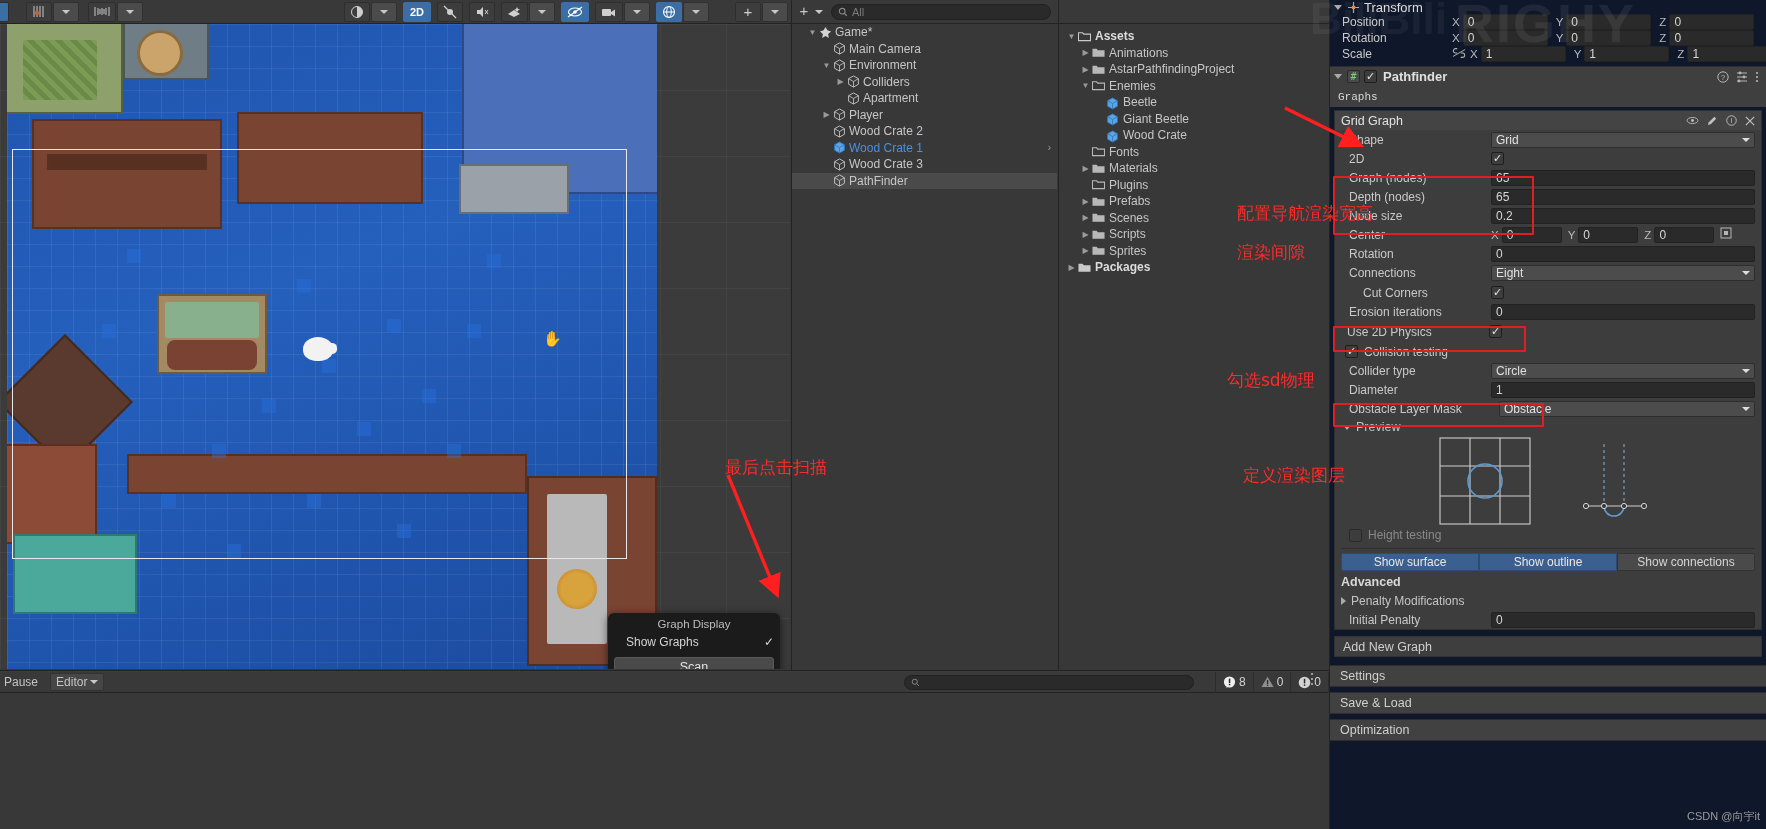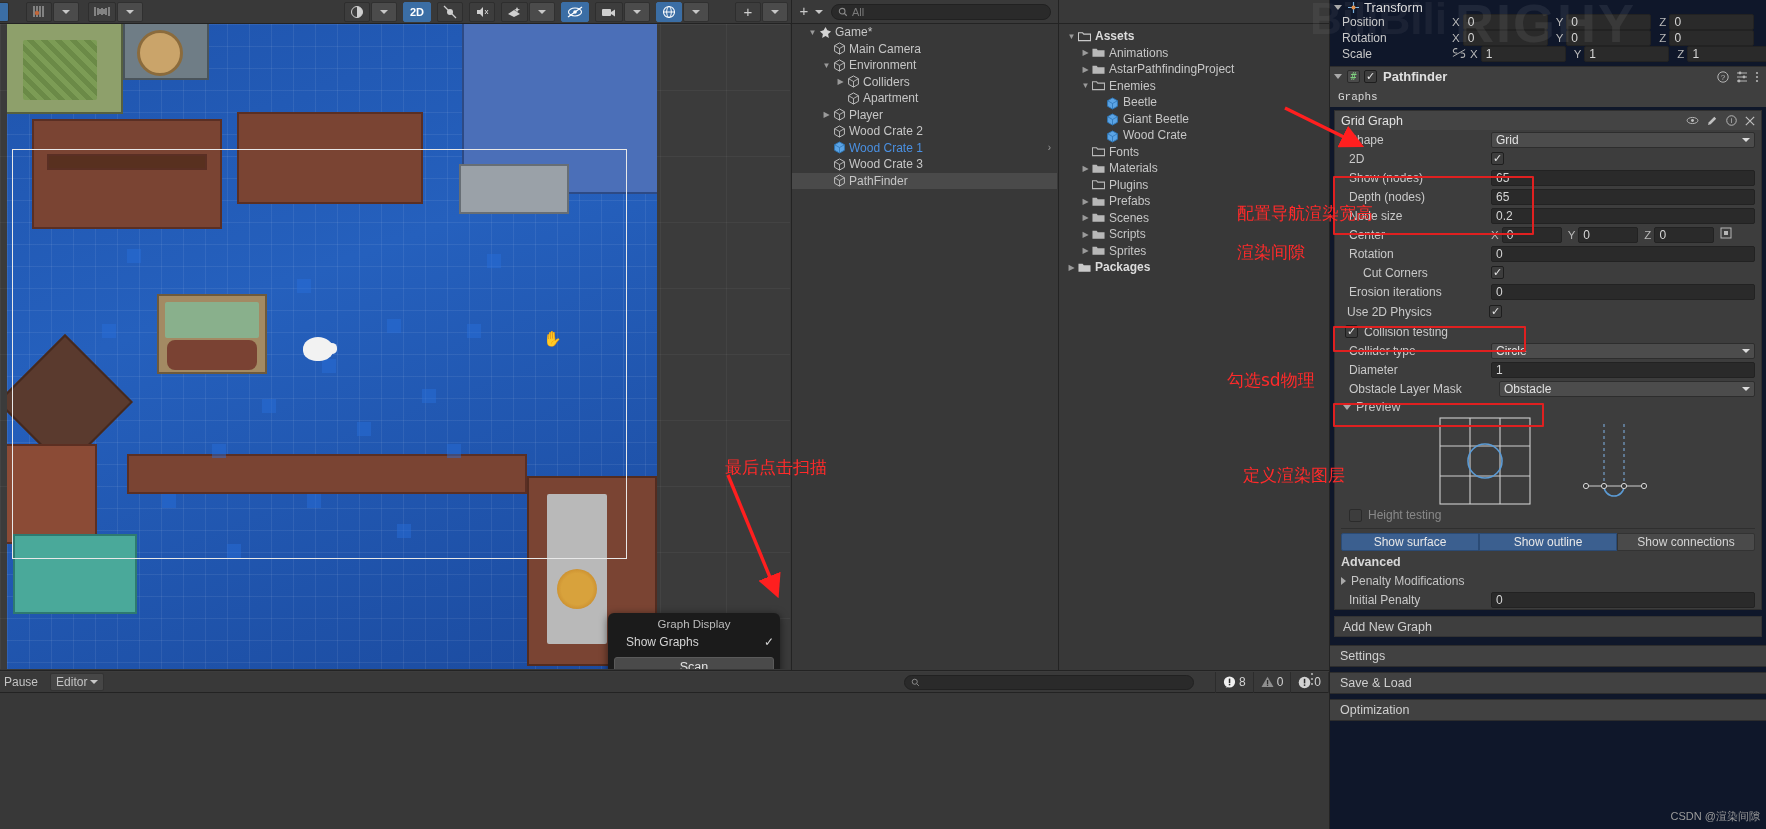--- a/index.html
+++ b/index.html
@@ -709,21 +709,21 @@
           <span class="dd" style="flex:1;margin-right:6px;">
             <span>Grid</span>
             <span style="border-left:4px solid transparent;border-right:4px solid transparent;border-top:4px solid #ddd;width:0;height:0;"></span>
           </span>
         </div>
         <div class="row" style="height: 19px; padding-left: 14px;">
           <span class="lbl" style="width:142px;flex:0 0 142px;">2D</span>
           <span class="chk">✓</span>
         </div>
         <div class="row" style="height: 19px; padding-left: 14px;">
-          <span class="lbl" style="width:142px;flex:0 0 142px;">Show (nodes)</span>
+          <span class="lbl" style="width:142px;flex:0 0 142px;">Graph (nodes)</span>
           <span class="fld" style="flex:1;margin-right:6px;">65</span>
         </div>
         <div class="row" style="height: 19px; padding-left: 14px;">
           <span class="lbl" style="width:142px;flex:0 0 142px;">Depth (nodes)</span>
           <span class="fld" style="flex:1;margin-right:6px;">65</span>
         </div>
         <div class="row" style="height: 19px; padding-left: 14px;">
           <span class="lbl" style="width:142px;flex:0 0 142px;">Node size</span>
           <span class="fld" style="flex:1;margin-right:6px;">0.2</span>
         </div>
@@ -738,20 +738,27 @@
             <span class="fld" style="width:60px;margin-right:6px;">0</span>
             <span><svg width="12" height="12" viewBox="0 0 12 12">
                 <rect x="1" y="1" width="10" height="10" fill="none" stroke="#b5b5b5"></rect>
                 <rect x="4" y="4" width="4" height="4" fill="#b5b5b5"></rect>
               </svg></span>
           </span>
         </div>
         <div class="row" style="height: 19px; padding-left: 14px;">
           <span class="lbl" style="width:142px;flex:0 0 142px;">Rotation</span>
           <span class="fld" style="flex:1;margin-right:6px;">0</span>
+        </div>
+        <div class="row" style="height: 20px; padding-left: 14px;">
+          <span class="lbl" style="width:142px;flex:0 0 142px;">Connections</span>
+          <span class="dd" style="flex:1;margin-right:6px;">
+            <span>Eight</span>
+            <span style="border-left:4px solid transparent;border-right:4px solid transparent;border-top:4px solid #ddd;width:0;height:0;"></span>
+          </span>
         </div>
         <div class="row" style="height: 19px; padding-left: 28px;">
           <span class="lbl" style="width:128px;flex:0 0 128px;">Cut Corners</span>
           <span class="chk">✓</span>
         </div>
         <div class="row" style="height: 19px; padding-left: 14px;">
           <span class="lbl" style="width:142px;flex:0 0 142px;">Erosion iterations</span>
           <span class="fld" style="flex:1;margin-right:6px;">0</span>
         </div>
         <div class="row" style="height: 21px; ">
@@ -922,13 +929,13 @@
   <defs>
       <marker id="ah2" markerWidth="7" markerHeight="7" refX="5" refY="3.5" orient="auto">
         <polygon points="0 0, 7 3.5, 0 7" fill="#ff1f1f"></polygon>
       </marker>
     </defs>
   <line x1="28" y1="5" x2="76" y2="122" stroke="#ff1f1f" stroke-width="3.4" marker-end="url(#ah2)"></line>
 </svg>
 
 <div class="watermark" style="left:1455px;top:-8px;font-size:54px;letter-spacing:2px;">RIGHY</div>
 <div class="watermark" style="left:1310px;top:-6px;font-size:44px;color:rgba(255,255,255,0.05);">BiliBili</div>
-<div id="csdn">CSDN @渲染间隙</div>
+<div id="csdn">CSDN @向宇it</div>
 
 </body></html>

